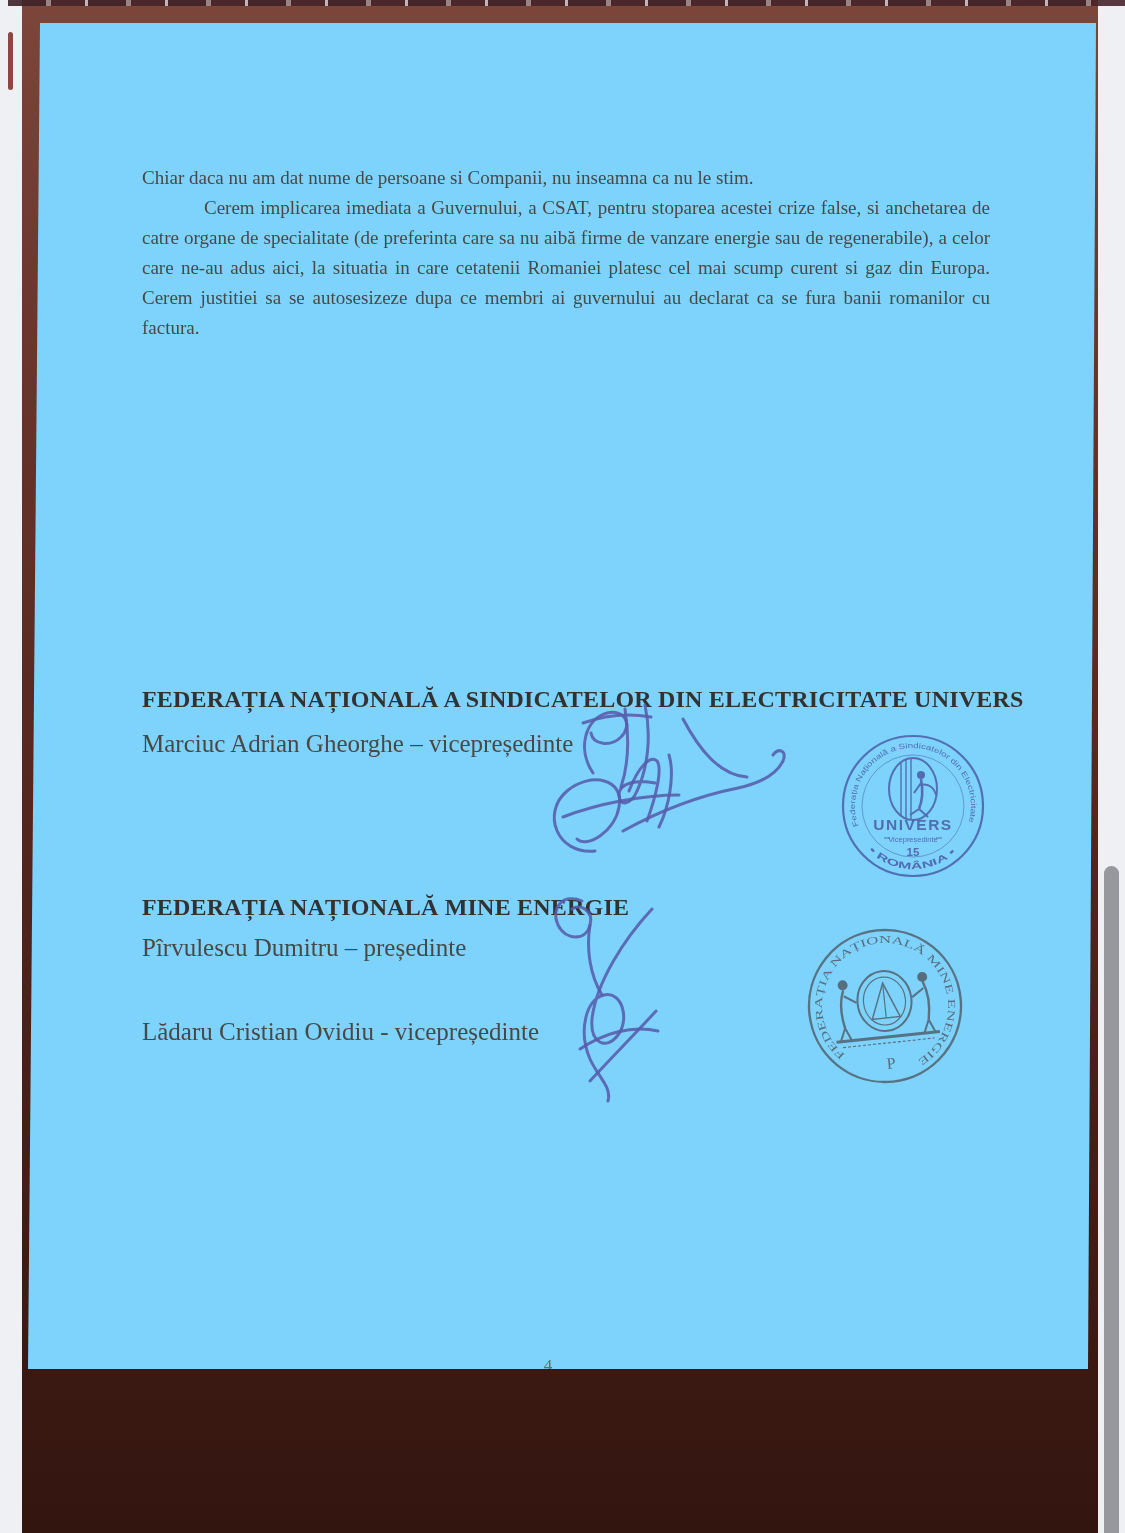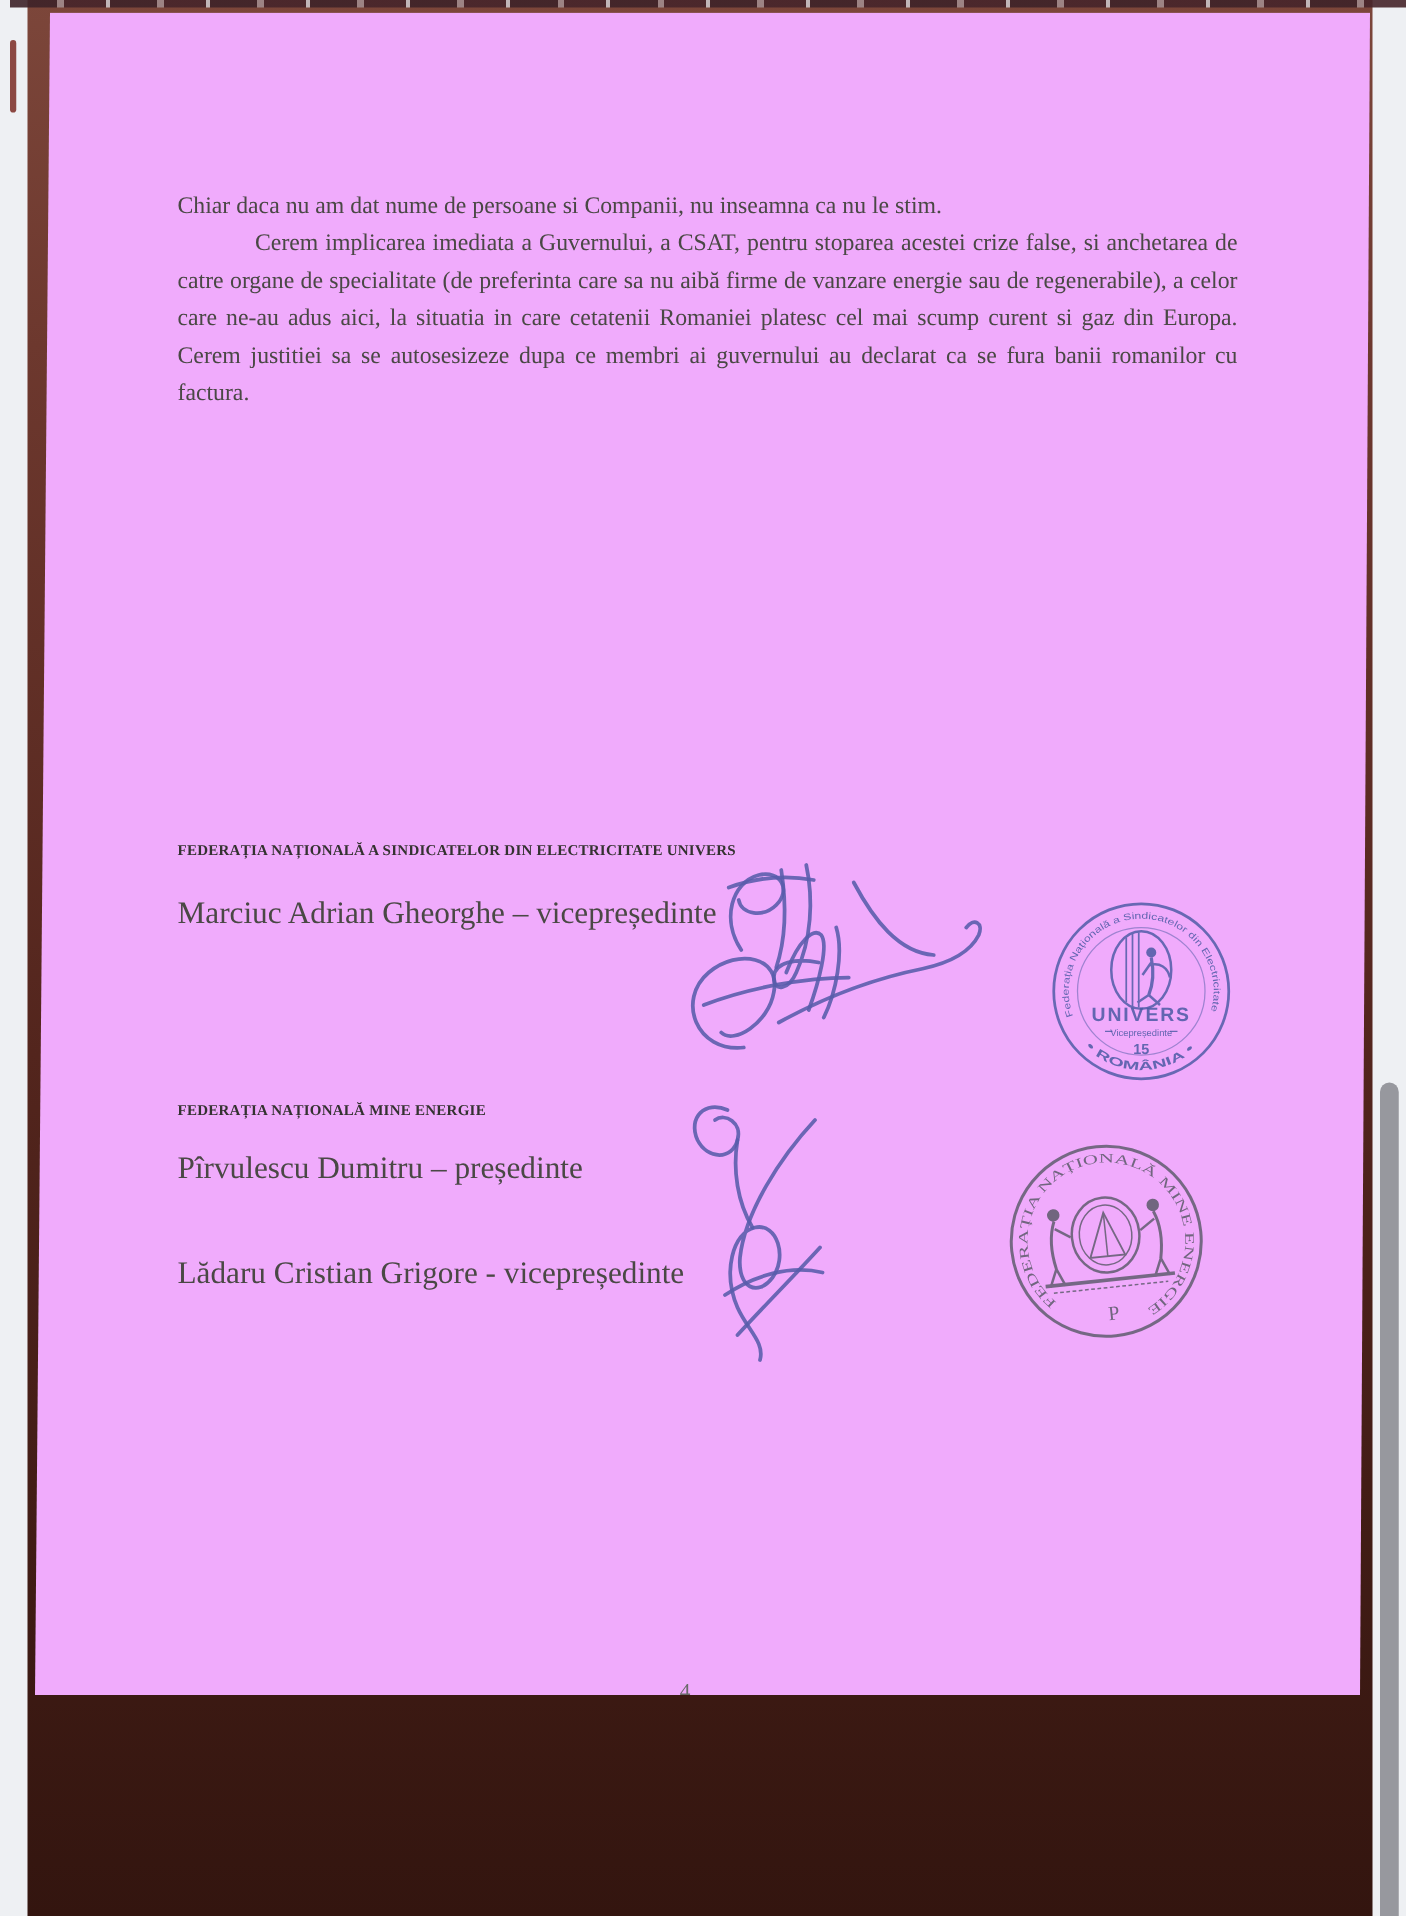--- a/index.html
+++ b/index.html
@@ -17,39 +17,39 @@
     position:absolute;left:8px;top:0;width:1117px;height:6px;
     background:repeating-linear-gradient(90deg,#3d2228 0 38px,#a08a8c 38px 43px,#46242a 43px 77px,#c9c3c6 77px 80px);
     opacity:.9;
   }
   .red-tick{
     position:absolute;left:8px;top:32px;width:5px;height:58px;border-radius:3px;
     background:#7a2a22;opacity:.85;
   }
   
   .page{
-    position:absolute;left:28px;top:10px;width:1074px;height:1346px;
-    background:#f0abfc;
+    position:absolute;left:28px;top:23px;width:1074px;height:1346px;
+    background:#7dd3fc;
     clip-path:polygon(12px 0, 1068px 0, 1060px 100%, 0px 100%);
   }
   .page-content{position:absolute;inset:0;color:#45423e;}
   .bodytext{
     position:absolute;left:114px;top:140px;width:848px;
     font-size:19px;line-height:30px;color:#4a4845;
   }
   .bodytext p{margin:0;}
   .p-intro{margin:0 0 20px 0;}
   .p-call{
     margin:0 0 5px 0;font-weight:bold;color:#343230;
     text-align:justify;text-indent:62px;word-spacing:2px;
   }
   .p-demand{margin:0 0 6px 0;text-align:justify;text-indent:62px;}
   .p-closing{margin:0;text-indent:62px;}
   .fed-heading{
-    position:absolute;left:114px;font-size:12px;font-weight:bold;color:#343230;
+    position:absolute;left:114px;font-size:24px;font-weight:bold;color:#343230;
     white-space:nowrap;letter-spacing:.2px;
   }
   .signer{
     position:absolute;left:114px;font-size:25px;color:#4a4845;white-space:nowrap;
   }
   .page-number{
     position:absolute;left:430px;top:1333px;width:180px;text-align:center;
     font-size:17px;color:#6a6a6a;
   }
   .sig{position:absolute;}
@@ -73,21 +73,21 @@
     <div class="bodytext">
       <p class="p-intro">Chiar daca nu am dat nume de persoane si Companii, nu inseamna ca nu le stim.</p>
       <p class="p-demand">Cerem implicarea imediata a Guvernului, a CSAT, pentru stoparea acestei crize false, si anchetarea de catre organe de specialitate (de preferinta care sa nu aibă firme de vanzare energie sau de regenerabile), a celor care ne-au adus aici, la situatia in care cetatenii Romaniei platesc cel mai scump curent si gaz din Europa. Cerem justitiei sa se autosesizeze dupa ce membri ai guvernului au declarat ca se fura banii romanilor cu factura.</p>
     </div>
 
     <div class="fed-heading" style="top:663px">FEDERAȚIA NAȚIONALĂ A SINDICATELOR DIN ELECTRICITATE UNIVERS</div>
     <div class="signer" style="top:707px">Marciuc Adrian Gheorghe – vicepreședinte</div>
 
     <div class="fed-heading" style="top:871px">FEDERAȚIA NAȚIONALĂ MINE ENERGIE</div>
     <div class="signer" style="top:911px">Pîrvulescu Dumitru – președinte</div>
-    <div class="signer" style="top:995px">Lădaru Cristian Grigore - vicepreședinte</div>
+    <div class="signer" style="top:995px">Lădaru Cristian Ovidiu - vicepreședinte</div>
 
     <svg class="sig" style="left:505px;top:668px" width="267" height="175" viewBox="0 0 267 175">
       <path d="M60,82 C44,58 52,28 74,22 C92,18 100,34 88,46 C78,56 60,54 58,42"></path>
       <path d="M50,32 C72,24 96,22 118,26"></path>
       <path d="M92,18 C96,44 96,72 88,96"></path>
       <path d="M112,14 C118,42 116,74 104,100 C98,114 86,116 86,104 C86,92 104,88 122,92"></path>
       <path d="M150,28 C166,58 186,84 214,86"></path>
       <path d="M62,160 C24,164 8,122 34,100 C58,80 92,88 86,116 C82,140 54,158 44,148"></path>
       <path d="M96,100 C106,74 118,64 124,70 C130,78 122,108 114,130"></path>
       <path d="M136,64 C142,84 136,116 126,136"></path>

